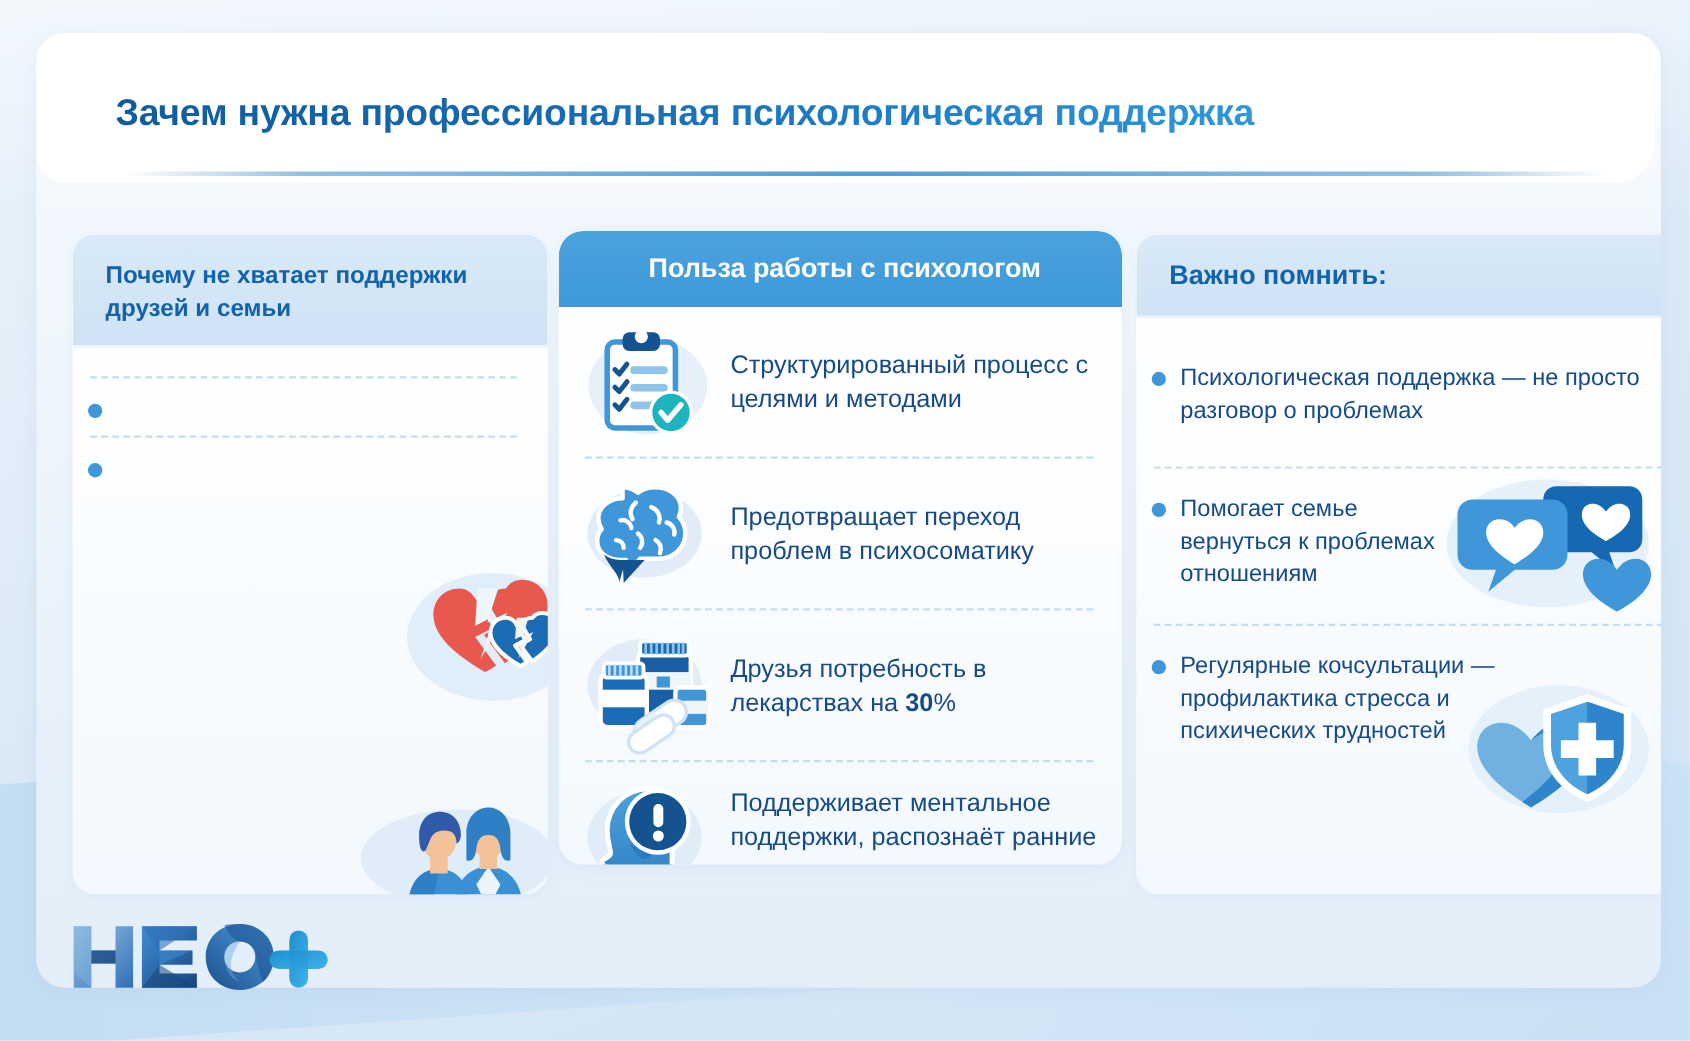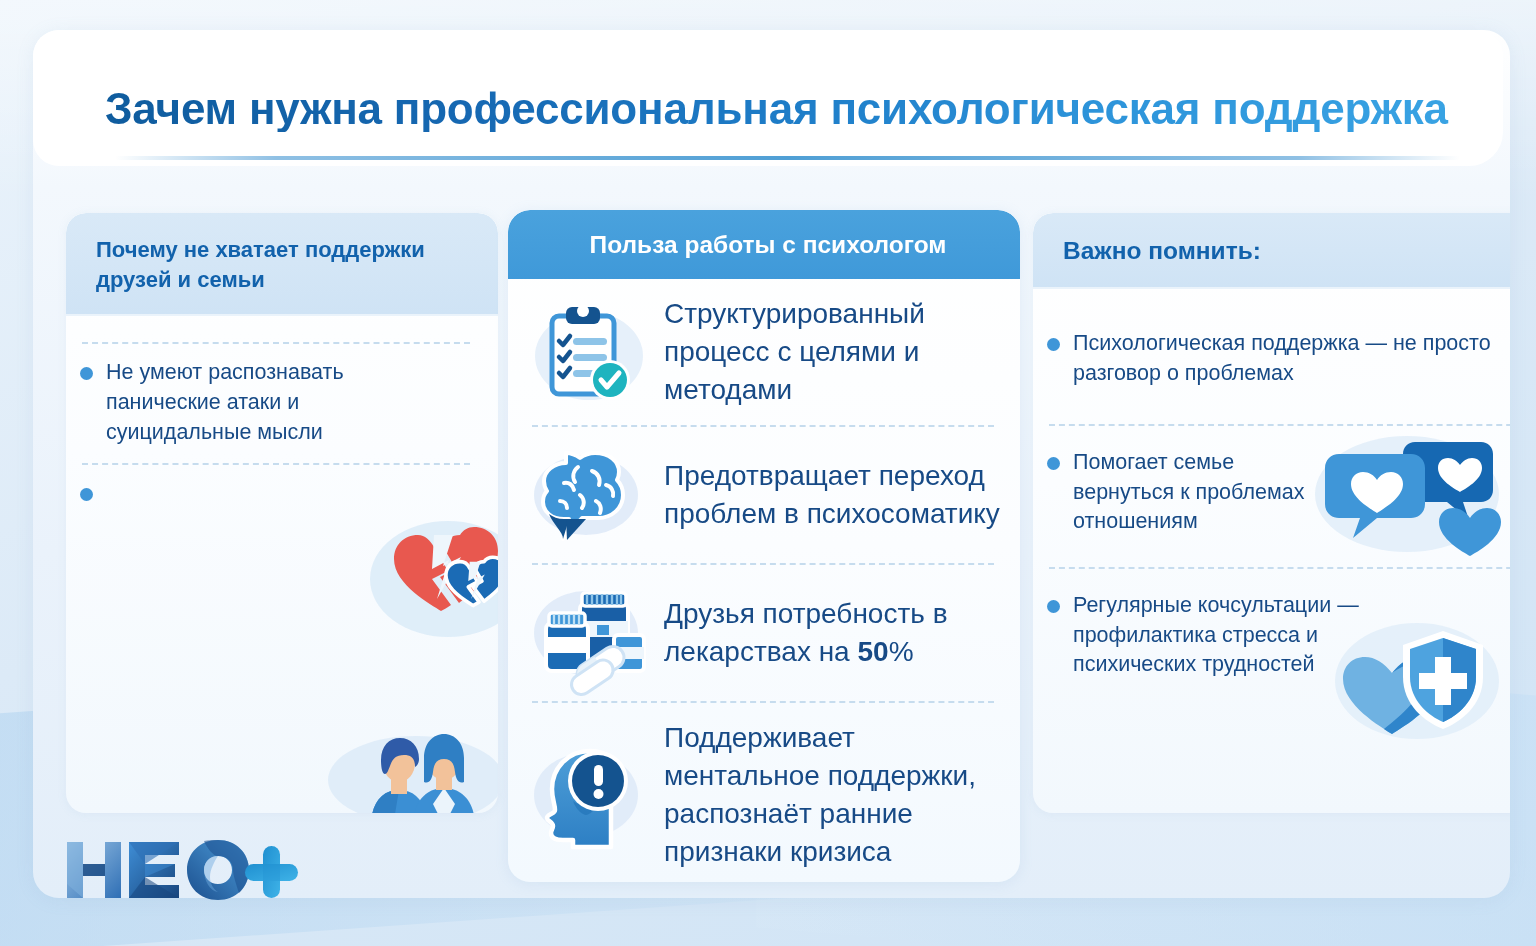--- a/index.html
+++ b/index.html
@@ -42,21 +42,21 @@
     box-shadow:0 2px 18px rgba(120,160,200,.10);
     overflow:hidden;
   }
   
   #title-band{
     position:absolute;left:0;top:0;width:1470px;height:136px;
     background:#ffffff;border-radius:26px 26px 34px 26px;
   }
   #page-title{
     position:absolute;left:72px;top:56px;width:1380px;
-    font-size:44px;font-weight:bold;line-height:1.05;
+    font-size:34px;font-weight:bold;line-height:1.05;
     letter-spacing:-.2px;
     background:linear-gradient(90deg,#0f5c9e 0%,#1668b2 26%,#1e7dc8 50%,#2d94da 72%,#3aa4e4 100%);
     -webkit-background-clip:text;background-clip:text;color:transparent;
     white-space:nowrap;
   }
   #title-rule{
     position:absolute;left:82px;top:126px;width:1345px;height:4px;border-radius:3px;
     background:linear-gradient(90deg,rgba(140,185,225,0) 0%,#8fc0e4 12%,#4f9fd5 50%,#8fc0e4 88%,rgba(140,185,225,0) 100%);
   }
   
@@ -65,21 +65,21 @@
   #col-left{left:33px;top:183px;width:432px;height:600px;
     background:linear-gradient(180deg,#ffffff 0%,#fbfdff 40%,#f2f8fd 100%);
     border-radius:20px;box-shadow:0 1px 10px rgba(140,175,210,.10);}
   #col-left .hdr{
     background:linear-gradient(180deg,#d9e9f7 0%,#cfe3f5 100%);
     color:#1262ac;font-weight:bold;font-size:22px;line-height:1.35;
     padding:22px 26px 20px 30px;border-radius:20px 20px 0 0;
     border-bottom:2px solid #eaf3fb;
   }
   
-  #col-mid{left:475px;top:180px;width:512px;height:672px;
+  #col-mid{left:475px;top:180px;width:512px;height:576px;
     background:linear-gradient(180deg,#ffffff 0%,#fbfdff 50%,#f3f9fe 100%);
     border-radius:22px;box-shadow:0 2px 14px rgba(130,170,210,.14);}
   #col-mid .hdr{
     background:linear-gradient(180deg,#4aa2dd 0%,#3f99d9 100%);
     color:#ffffff;font-weight:bold;font-size:24.5px;line-height:1.3;
     padding:19px 20px 18px 28px;border-radius:22px 22px 0 0;text-align:center;
   }
   
   #col-right{left:1000px;top:183px;width:537px;height:600px;
     background:linear-gradient(180deg,#ffffff 0%,#fbfdff 45%,#f2f8fd 100%);
@@ -92,21 +92,21 @@
   }
   
   .blist{position:relative;padding:26px 26px 0 14px;}
   .bitem{display:flex;align-items:flex-start;gap:13px;padding:14px 0 16px 0;position:relative;}
   .dot{width:13px;height:13px;border-radius:50%;background:#3f96d8;flex:0 0 auto;margin-top:9px;}
   .btext{font-size:21.5px;line-height:1.38;color:#174a86;font-weight:500;}
   .sep{height:0;border-top:2px dashed #c6dcee;margin:0 2px;}
   
   .brow{display:flex;align-items:center;gap:16px;padding:16px 18px 16px 22px;position:relative;}
   .brow .ico{flex:0 0 auto;width:118px;height:104px;position:relative;}
-  .brow .btxt{font-size:28px;line-height:1.36;color:#174a86;font-weight:500;}
+  .brow .btxt{font-size:23px;line-height:1.36;color:#174a86;font-weight:500;}
   .bold40{font-weight:bold;}
   .msep{height:0;border-top:2px dashed #c6dcee;margin:0 26px 0 24px;}
   
   .deco{position:absolute;pointer-events:none;}
   
   #logo{position:absolute;left:63px;top:838px;width:230px;height:68px;}
   svg{display:block;overflow:visible;}
 </style>
 </head>
 <body>
@@ -125,21 +125,20 @@
 
     <section class="col" id="col-left">
       <div class="hdr">Почему не хватает поддержки друзей и семьи</div>
 
       <div class="blist">
 
         <div class="sep"></div>
 
         <div class="bitem">
           <span class="dot"></span>
-          <span class="btext" style="max-width:290px">Не умеют распознавать панические атаки и суицидальные мысли</span>
         </div>
         <div class="sep"></div>
 
         <div class="bitem">
           <span class="dot"></span>
         </div>
       </div>
 
       <div class="deco" style="left:290px;top:288px;width:175px;height:140px;">
         <svg viewBox="0 0 175 140" width="175" height="140">
@@ -260,21 +259,21 @@
 
             <g transform="rotate(-34 70 84)">
               <rect x="44" y="74" width="52" height="22" rx="11" fill="#ffffff" stroke="#cfe3f5" stroke-width="3"></rect>
               <path d="M44 85a11 11 0 0 1 11-11h15v22H55a11 11 0 0 1-11-11z" fill="#e8f2fa"></path>
             </g>
             <g transform="rotate(-34 62 94)">
               <rect x="38" y="86" width="46" height="20" rx="10" fill="#ffffff" stroke="#cfe3f5" stroke-width="3"></rect>
             </g>
           </svg>
         </div>
-        <div class="btxt"><span>Друзья потребность в лекарствах на </span><span class="bold40">50</span><span>%</span></div>
+        <div class="btxt"><span>Друзья потребность в лекарствах на </span><span class="bold40">30</span><span>%</span></div>
       </div>
       <div class="msep"></div>
 
       <div class="brow">
         <div class="ico">
           <svg viewBox="0 0 118 104" width="118" height="104">
             <ellipse cx="56" cy="52" rx="52" ry="42" fill="#dfeaf8" opacity=".9"></ellipse>
             <defs>
               <linearGradient id="headg" x1="0" y1="0" x2="0" y2="1">
                 <stop offset="0" stop-color="#4f9fd8"></stop>

